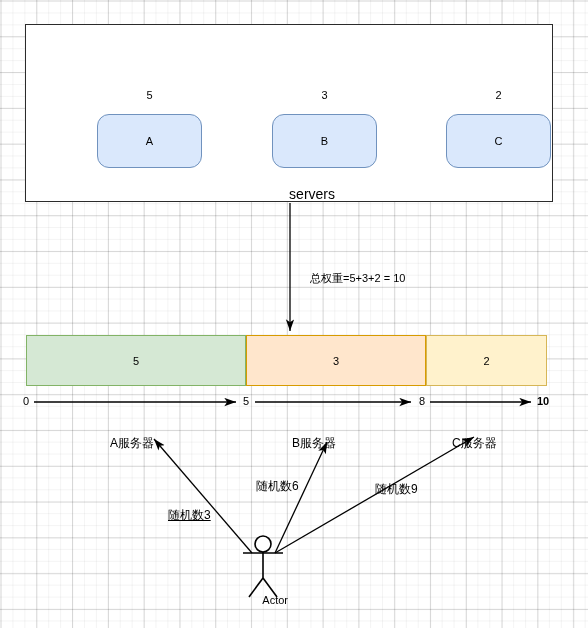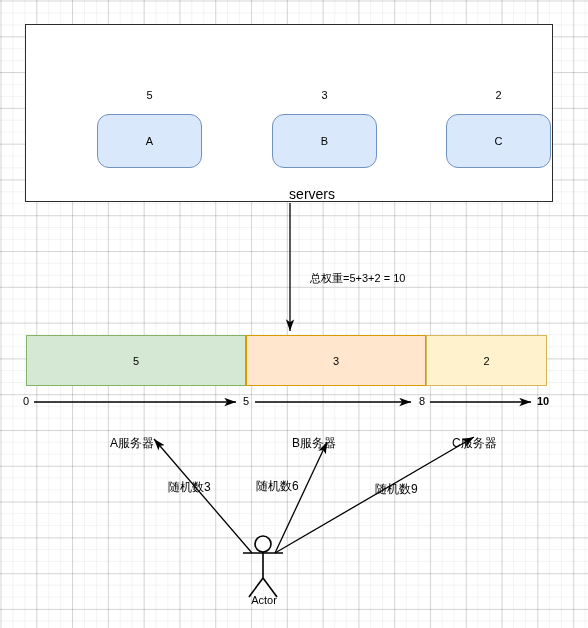--- a/index.html
+++ b/index.html
@@ -145,30 +145,30 @@
   #dest-b { left: 284px; top: 413px; padding-left: 8px; }
   #dest-c { left: 452px; top: 413px; }
 
   
   .rand-label {
     position: absolute;
     font-size: 12px;
     color: #000;
     white-space: nowrap;
   }
-  #rand-3 { left: 168px; top: 479px; }
+  #rand-3 { left: 168px; top: 507px; text-decoration: underline; }
   #rand-6 { left: 256px; top: 478px; }
   #rand-9 { left: 375px; top: 481px; }
 
   #actor-caption {
     position: absolute;
     left: 240px;
     top: 594px;
     width: 48px;
-    text-align: center;
+    text-align: right;
     font-size: 11px;
     color: #000;
   }
 
   svg { display: block; overflow: visible; }
 </style>
 </head>
 <body>
 
 <div id="canvas">

